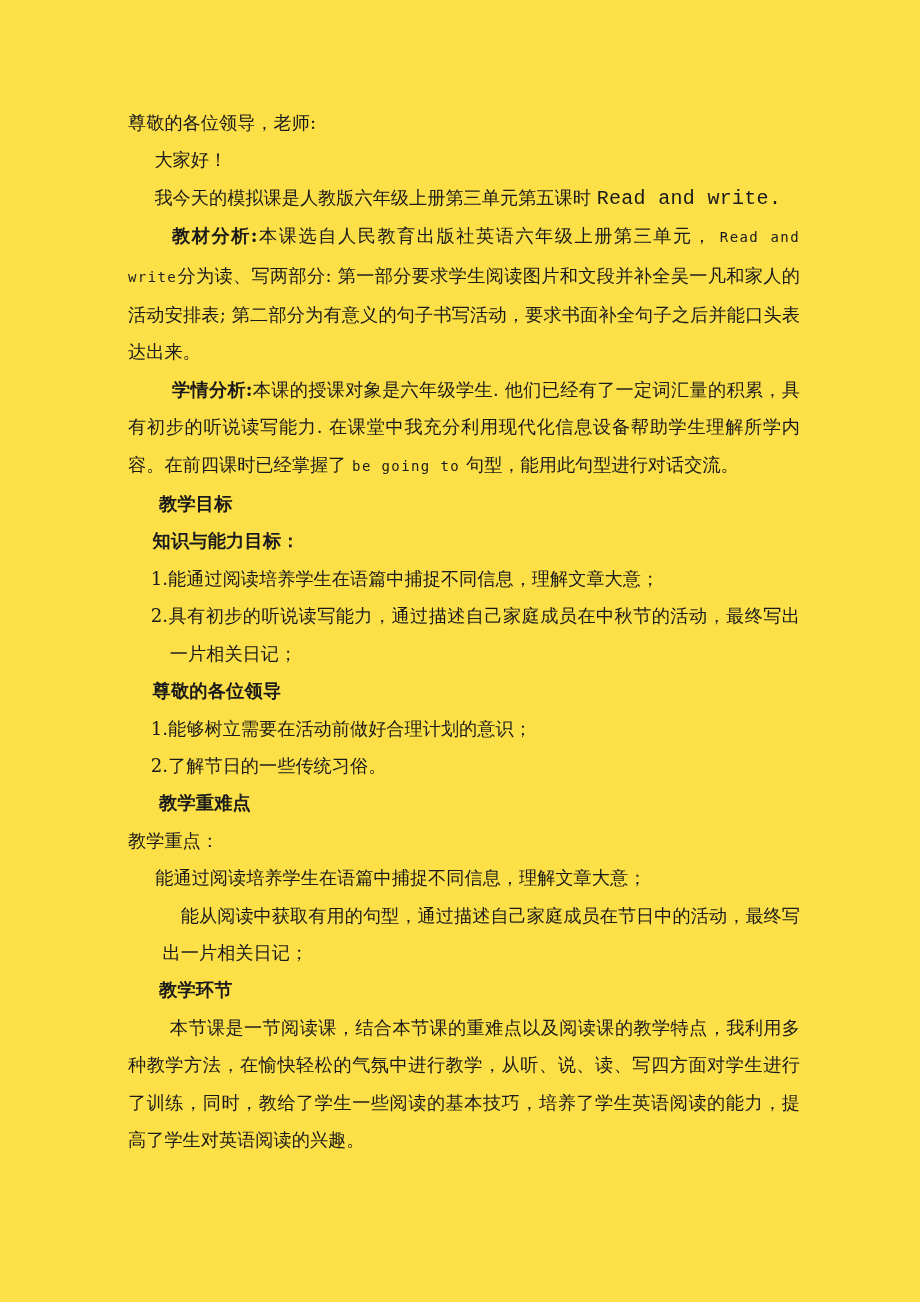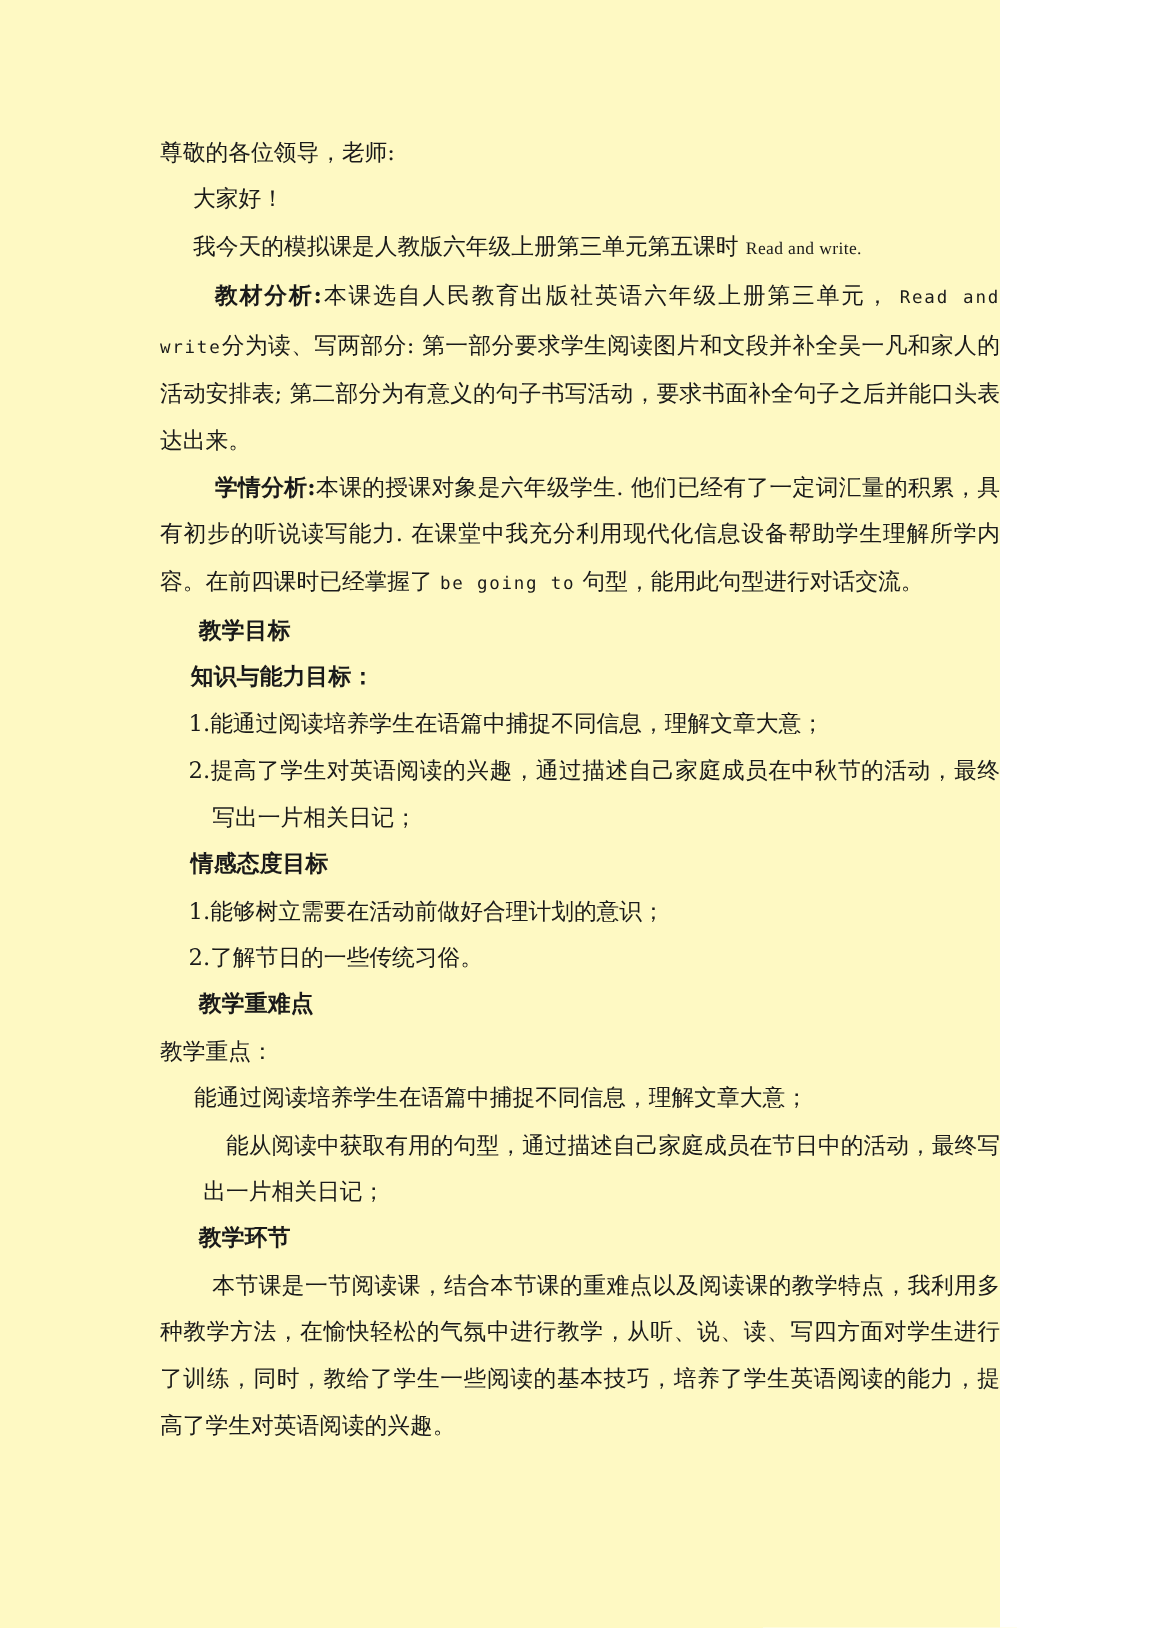--- a/index.html
+++ b/index.html
@@ -12,23 +12,23 @@
     width: 920px;
     height: 1302px;
     overflow: hidden;
     font-family: "DejaVu Serif", "Liberation Serif", serif;
     color: #1a1a1a;
     -webkit-font-smoothing: antialiased;
   }
 
   .page {
     position: relative;
-    width: 800px;
+    width: 920px;
     height: 1302px;
-    background: #fef9c3;
+    background: #fde047;
     box-sizing: border-box;
     padding: 104px 120px 0 128px;
   }
 
   .doc-body {
     width: 672px;
     font-size: 18.2px;
     line-height: 37.4px;
     text-align: justify;
     text-justify: inter-ideograph;
@@ -74,22 +74,22 @@
     font-family: "DejaVu Serif", "Liberation Serif", serif;
   }
 
   
   .hang-block {
     margin-left: 1.9em;
     text-indent: 1.0em;
   }
 
   .latin {
-    font-family: Liberation Serif, serif;
-    font-size: 14px;
+    font-family: Liberation Mono, monospace;
+    font-size: 20px;
     letter-spacing: 0.3px;
   }
   .latin-wide {
     font-family: "DejaVu Sans Mono", "Liberation Mono", monospace;
     font-size: 14px;
     letter-spacing: 1.4px;
   }
 </style>
 </head>
 <body>
@@ -106,24 +106,24 @@
     <p class="p-flush"><span class="lead-bold">教材分析:</span><span>本课选自人民教育出版社英语六年级上册第三单元， </span><span class="latin-wide">Read and write</span><span>分为读、写两部分: 第一部分要求学生阅读图片和文段并补全吴一凡和家人的活动安排表; 第二部分为有意义的句子书写活动，要求书面补全句子之后并能口头表达出来。</span></p>
 
     <p class="p-flush"><span class="lead-bold">学情分析:</span><span>本课的授课对象是六年级学生. 他们已经有了一定词汇量的积累，具有初步的听说读写能力. 在课堂中我充分利用现代化信息设备帮助学生理解所学内容。在前四课时已经掌握了 </span><span class="latin-wide">be going to</span><span> 句型，能用此句型进行对话交流。</span></p>
 
     <p class="heading">教学目标</p>
 
     <p class="subheading">知识与能力目标：</p>
 
     <p class="numitem"><span class="num">1.</span><span>能通过阅读培养学生在语篇中捕捉不同信息，理解文章大意；</span></p>
 
-    <p class="numitem"><span class="num">2.</span><span>提高了学生对英语阅读的兴趣，通过描述自己家庭成员在中秋节的活动，最终写出一片相关日记；</span></p>
+    <p class="numitem"><span class="num">2.</span><span>具有初步的听说读写能力，通过描述自己家庭成员在中秋节的活动，最终写出一片相关日记；</span></p>
 
 
-    <p class="subheading">情感态度目标</p>
+    <p class="subheading">尊敬的各位领导</p>
 
     <p class="numitem"><span class="num">1.</span><span>能够树立需要在活动前做好合理计划的意识；</span></p>
 
     <p class="numitem"><span class="num">2.</span><span>了解节日的一些传统习俗。</span></p>
 
     <p class="heading">教学重难点</p>
 
     <p class="p-flush">教学重点：</p>
 
     <p class="p-indent2">能通过阅读培养学生在语篇中捕捉不同信息，理解文章大意；</p>

